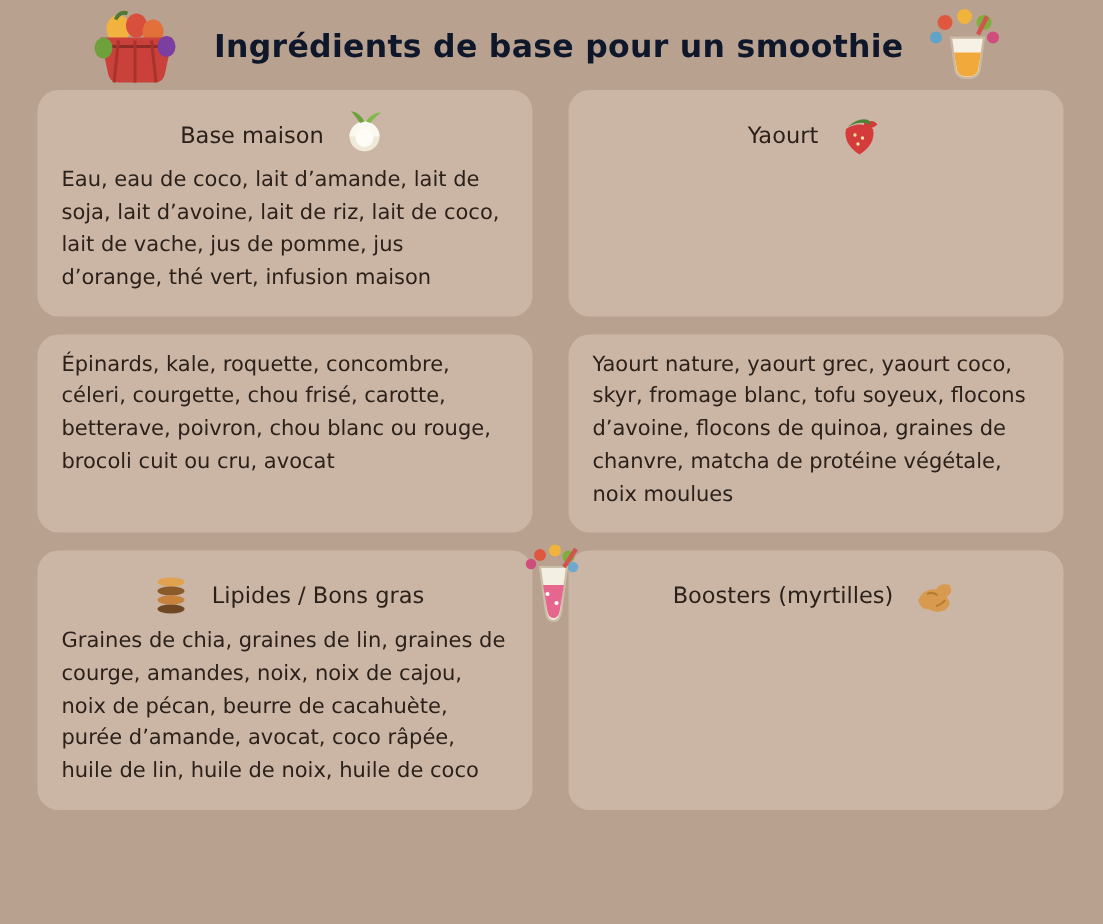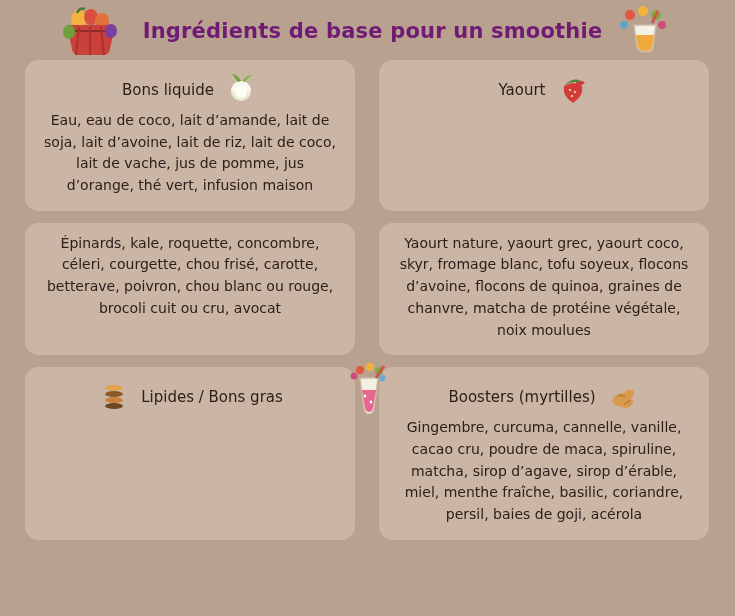--- a/index.html
+++ b/index.html
@@ -23,21 +23,21 @@
     display: flex;
     align-items: center;
     justify-content: center;
     height: 58px;
     gap: 10px;
     padding-top: 2px;
   }
   .title {
     font-size: 21px;
     font-weight: bold;
-    color: #701a75;
+    color: #0f172a;
     letter-spacing: 0.2px;
     font-family: "DejaVu Sans", sans-serif;
     margin-left: 10px;
   }
   .deco-left, .deco-right {
     width: 66px;
     height: 52px;
     display: block;
   }
   .grid {
@@ -70,21 +70,20 @@
   .card-icon {
     width: 34px;
     height: 34px;
     flex: none;
     display: block;
   }
   .card-body {
     font-size: 14px;
     line-height: 1.55;
     color: #2b211a;
-    text-align: center;
     padding: 0 2px;
   }
   .center-deco {
     position: absolute;
     left: 336px;
     top: 362px;
     width: 64px;
     height: 62px;
     z-index: 5;
   }
@@ -120,21 +119,21 @@
         <path d="M24 30 h18 l-2 12 q-1 4 -7 4 t-7 -4 Z" fill="#f2a93b"></path>
         <path d="M40 18 l6 -12" stroke="#d2544f" stroke-width="3" fill="none"></path>
       </svg>
     </span>
   </div>
 
   <div class="grid">
 
     <div class="card r1">
       <div class="card-head">
-        <span class="card-title">Bons liquide</span>
+        <span class="card-title">Base maison</span>
         <span class="card-icon">
           <svg viewBox="0 0 34 34" width="34" height="34" aria-hidden="true">
             <path d="M17 28 a10 10 0 0 1 -10 -10 a10 10 0 0 1 20 0 a10 10 0 0 1 -10 10 z" fill="#efe9d8"></path>
             <path d="M7 18 a10 10 0 0 1 20 0 z" fill="#fbf8ef"></path>
             <path d="M17 8 q-3 -6 -9 -7 q4 5 6 8 z" fill="#6da13d"></path>
             <path d="M18 8 q4 -6 10 -6 q-5 4 -7 7 z" fill="#83b84b"></path>
             <circle cx="17" cy="19" r="6" fill="#fdfcf6"></circle>
           </svg>
         </span>
       </div>
@@ -170,34 +169,34 @@
         <span class="card-icon">
           <svg viewBox="0 0 34 34" width="34" height="34" aria-hidden="true">
             <ellipse cx="17" cy="8" rx="9" ry="3" fill="#e0a24e"></ellipse>
             <ellipse cx="17" cy="14" rx="9" ry="3" fill="#8a5a2b"></ellipse>
             <ellipse cx="17" cy="20" rx="9" ry="3" fill="#c9823c"></ellipse>
             <ellipse cx="17" cy="26" rx="9" ry="3" fill="#6f4722"></ellipse>
           </svg>
         </span>
         <span class="card-title">Lipides / Bons gras</span>
       </div>
+      <div class="card-body">Graines de chia, graines de lin, graines de courge, amandes, noix, noix de cajou, noix de pécan, beurre de cacahuète, purée d’amande, avocat, coco râpée, huile de lin, huile de noix, huile de coco</div>
     </div>
 
     <div class="card r3">
       <div class="card-head">
         <span class="card-title">Boosters (myrtilles)</span>
         <span class="card-icon">
           <svg viewBox="0 0 34 34" width="34" height="34" aria-hidden="true">
             <path d="M6 20 q4 -8 12 -7 q3 -5 9 -3 q3 5 -2 8 q4 4 0 8 q-6 4 -12 0 q-5 1 -7 -6 z" fill="#d89a4e"></path>
             <path d="M12 16 q4 -2 7 1" stroke="#b57c34" stroke-width="1.5" fill="none"></path>
             <path d="M18 24 q4 -1 6 -4" stroke="#b57c34" stroke-width="1.5" fill="none"></path>
           </svg>
         </span>
       </div>
-      <div class="card-body">Gingembre, curcuma, cannelle, vanille, cacao cru, poudre de maca, spiruline, matcha, sirop d’agave, sirop d’érable, miel, menthe fraîche, basilic, coriandre, persil, baies de goji, acérola</div>
     </div>
 
   </div>
 
   <span class="center-deco">
     <svg viewBox="0 0 64 62" width="64" height="62" aria-hidden="true">
       <circle cx="24" cy="8" r="4" fill="#e0573f"></circle>
       <circle cx="34" cy="5" r="4" fill="#f0b43c"></circle>
       <circle cx="43" cy="9" r="4" fill="#7fae3e"></circle>
       <circle cx="18" cy="14" r="3.5" fill="#cf4d7c"></circle>

